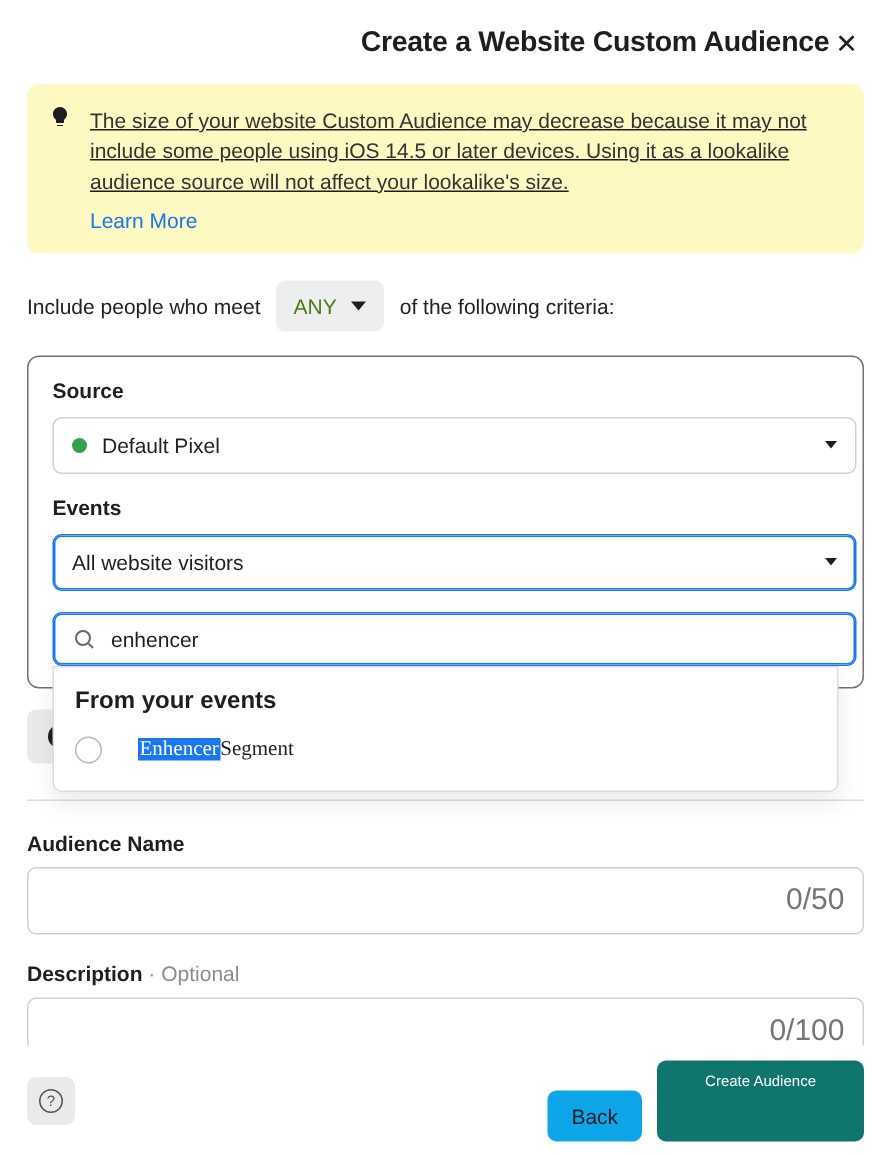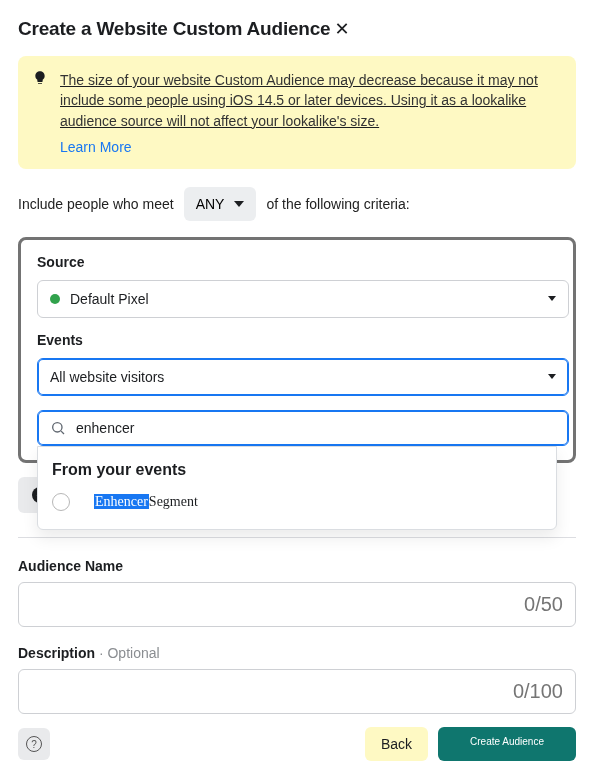--- a/index.html
+++ b/index.html
@@ -6,21 +6,21 @@
     body {
       font-family: -apple-system, BlinkMacSystemFont, "Segoe UI", Helvetica, Arial, sans-serif;
       width: 594px;
       height: 771px;
       background: #fff;
       color: #1c1e21;
       font-size: 14px;
       position: relative;
     }
     .modal { padding: 16px 18px 0 18px; }
-    .header { display: flex; justify-content: flex-start; align-items: center; margin-bottom: 14px; }
+    .header { display: flex; justify-content: flex-end; align-items: center; margin-bottom: 14px; }
     .header h1 { font-size: 19px; font-weight: 700; letter-spacing: -0.2px; }
     .close-x { font-size: 18px; font-weight: 400; color: #1c1e21; cursor: pointer; line-height: 1; padding: 4px; }
     .info-box {
       background: #fef9c3;
       border-radius: 8px;
       padding: 14px 16px 14px 42px;
       position: relative;
       margin-bottom: 18px;
       text-decoration: underline;
     }
@@ -37,36 +37,36 @@
     .include-line { display: flex; align-items: center; gap: 10px; margin-bottom: 16px; color: #222; }
     .any-select {
       background: #eceef0;
       border-radius: 6px;
       padding: 9px 12px;
       display: inline-flex;
       align-items: center;
       gap: 10px;
       cursor: pointer;
       font-size: 14px;
-      color: #000000;
+      color: #4d7c0f;
     }
     .caret-down {
       width: 0; height: 0;
       border-left: 5px solid transparent;
       border-right: 5px solid transparent;
       border-top: 6px solid #1c1e21;
     }
     .caret-small {
       width: 0; height: 0;
       border-left: 4px solid transparent;
       border-right: 4px solid transparent;
       border-top: 5px solid #1c1e21;
     }
     .criteria-box {
-      border: 3px solid #737373;
+      border: 1px solid #737373;
       border-radius: 8px;
       padding: 14px 4px 14px 16px;
       margin-bottom: 14px;
       position: relative;
     }
     .section-label { font-weight: 600; font-size: 14px; margin-bottom: 10px; color: #1c1e21; }
     .field-select {
       border: 1px solid #ced0d4;
       border-radius: 6px;
       padding: 10px 12px;
@@ -160,27 +160,28 @@
     .help-circle {
       width: 32px; height: 32px;
       background: #e9eaec;
       border-radius: 6px;
       display: flex; align-items: center; justify-content: center;
       cursor: pointer;
     }
     .help-icon { width: 16px; height: 16px; border: 1.5px solid #555; border-radius: 50%; display: flex; align-items: center; justify-content: center; font-size: 10px; color: #555; }
     .footer-right { display: flex; gap: 10px; }
     .btn-back {
-      background: #fef9c3;
+      background: #0ea5e9;
       border-radius: 6px;
       padding: 9px 16px;
       cursor: pointer;
       font-size: 14px;
       color: #1c1e21;
       font-weight: 500;
+      margin-top: 20px;
     }
     .btn-primary {
       background: #0f766e;
       border-radius: 6px;
       padding: 9px 32px;
       cursor: default;
       font-size: 10px;
       color: #fff;
       font-weight: 500;
     }

